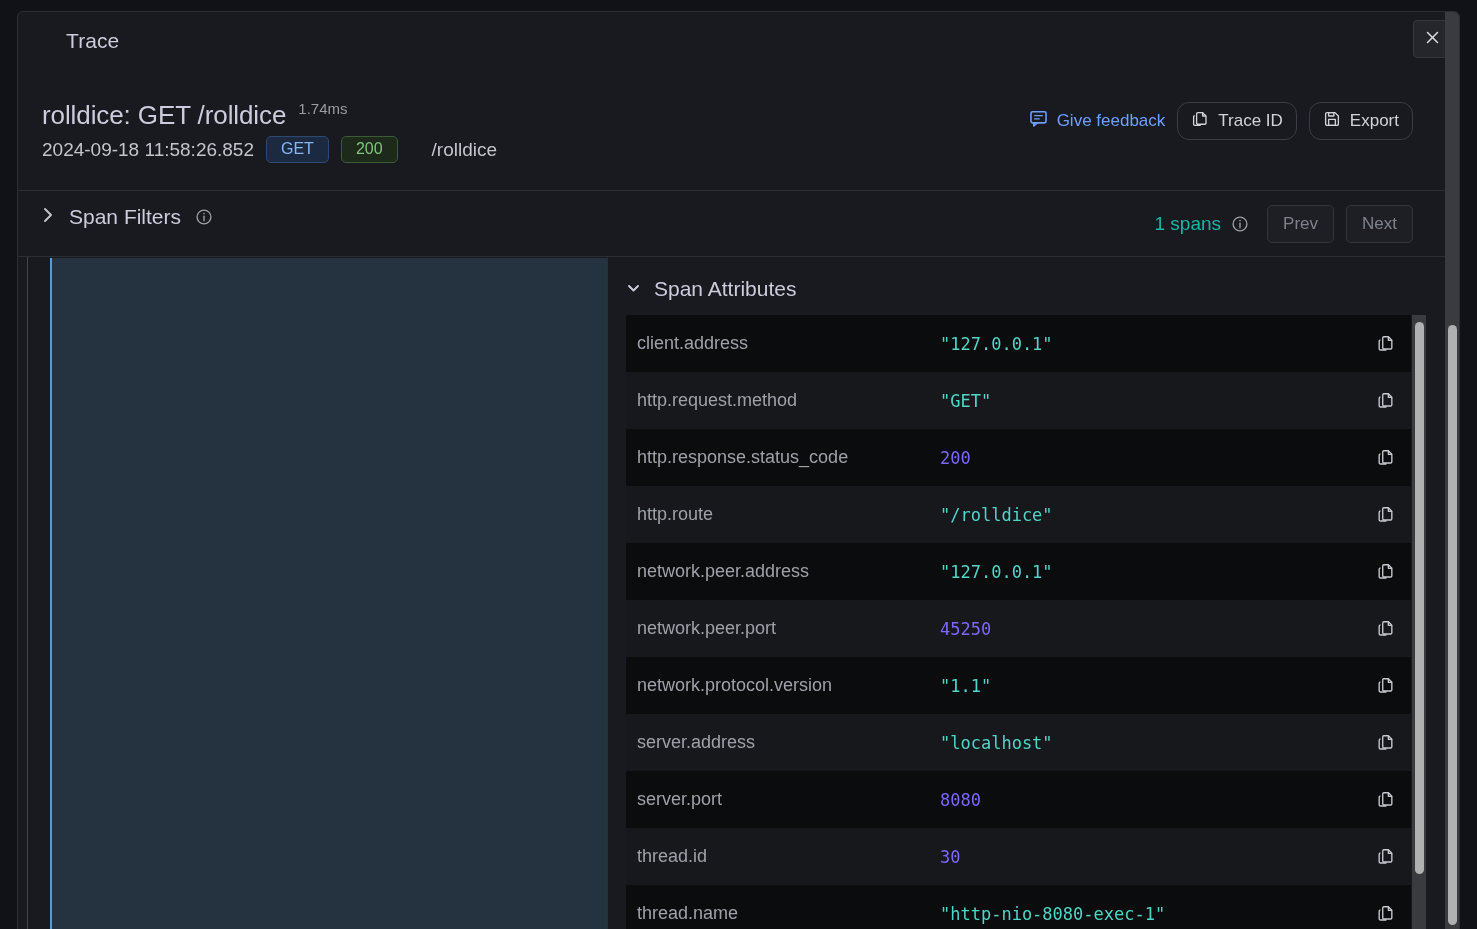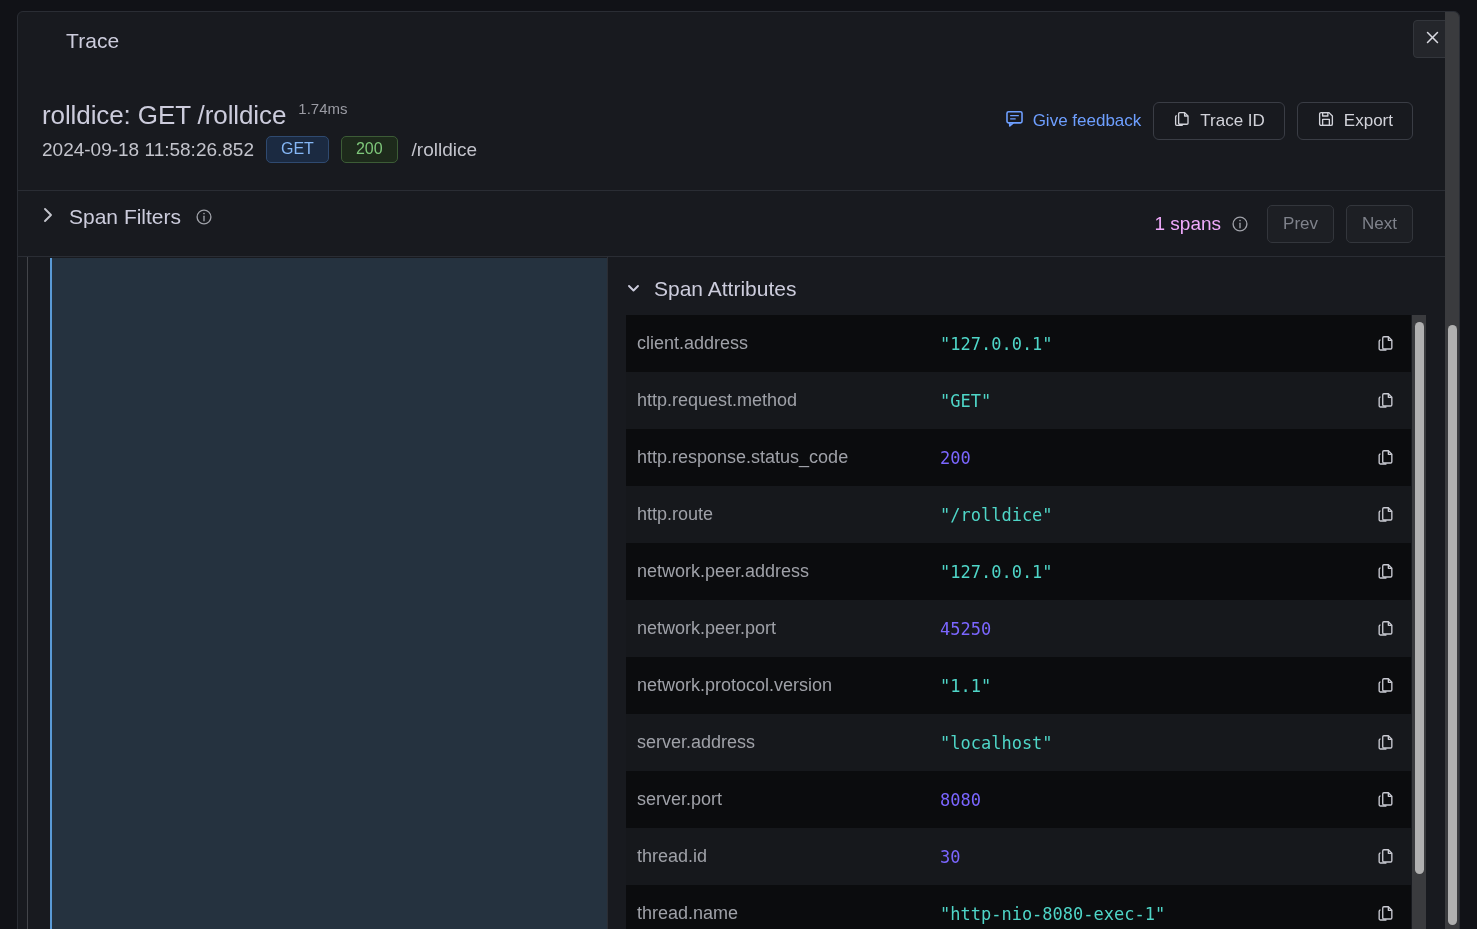--- a/index.html
+++ b/index.html
@@ -64,35 +64,35 @@
     padding: 4px 14px 5px;
     border-radius: 5px;
     line-height: 1;
   }
   #badge-method {
     background: #1b2a41; border: 1px solid #2f4a70; color: #85b6f5;
   }
   #badge-status {
     background: #1d2a1b; border: 1px solid #3c5c36; color: #7ec77a;
   }
-  #trace-route { font-size: 19px; color: #c3c4cc; margin-left: 2px; }
+  #trace-route { font-size: 19px; color: #c3c4cc; margin-left: 22px; }
 
   #header-actions {
     position: absolute; right: 46px; top: 28px;
     display: flex; align-items: center; gap: 12px;
   }
   #give-feedback {
     display: flex; align-items: center; gap: 9px;
     color: #6e9fff; font-size: 17px; cursor: pointer;
   }
   #give-feedback svg { width: 19px; height: 19px; }
   .hbtn {
     display: flex; align-items: center; gap: 9px;
-    height: 38px; padding: 0 19px;
-    border: 1px solid #3a3d45; border-radius: 6px;
+    height: 38px; padding: 0 13px;
+    border: 1px solid #3a3d45; border-radius: 12px;
     background: transparent; color: #d2d3da; font-size: 17px;
     cursor: pointer;
     font-family: "Liberation Sans", sans-serif;
   }
   .hbtn svg { width: 18px; height: 18px; }
 
   
   #filter-bar {
     position: absolute; left: 0; top: 179px;
     width: 100%; height: 66px;
@@ -102,21 +102,21 @@
     position: absolute; left: 24px; top: 14px;
     display: flex; align-items: center; gap: 14px;
     cursor: pointer;
   }
   #span-filters-label { font-size: 21px; color: #ccccdc; }
   .info-icon { width: 18px; height: 18px; display:block; }
   #filter-right {
     position: absolute; right: 46px; top: 14px;
     display: flex; align-items: center; gap: 12px;
   }
-  #spans-count { font-size: 19px; color: #f0abfc; text-align: center; }
+  #spans-count { font-size: 19px; color: #14b8a6; text-align: center; }
   #spans-info { margin-left: -2px; margin-right: 6px; display:flex; }
   .navbtn {
     height: 38px; padding: 0 15px;
     border: 1px solid #33363c; border-radius: 5px;
     background: #1d1f24; color: #7f828b; font-size: 17px;
     cursor: pointer;
     font-family: "Liberation Sans", sans-serif;
   }
 
   

